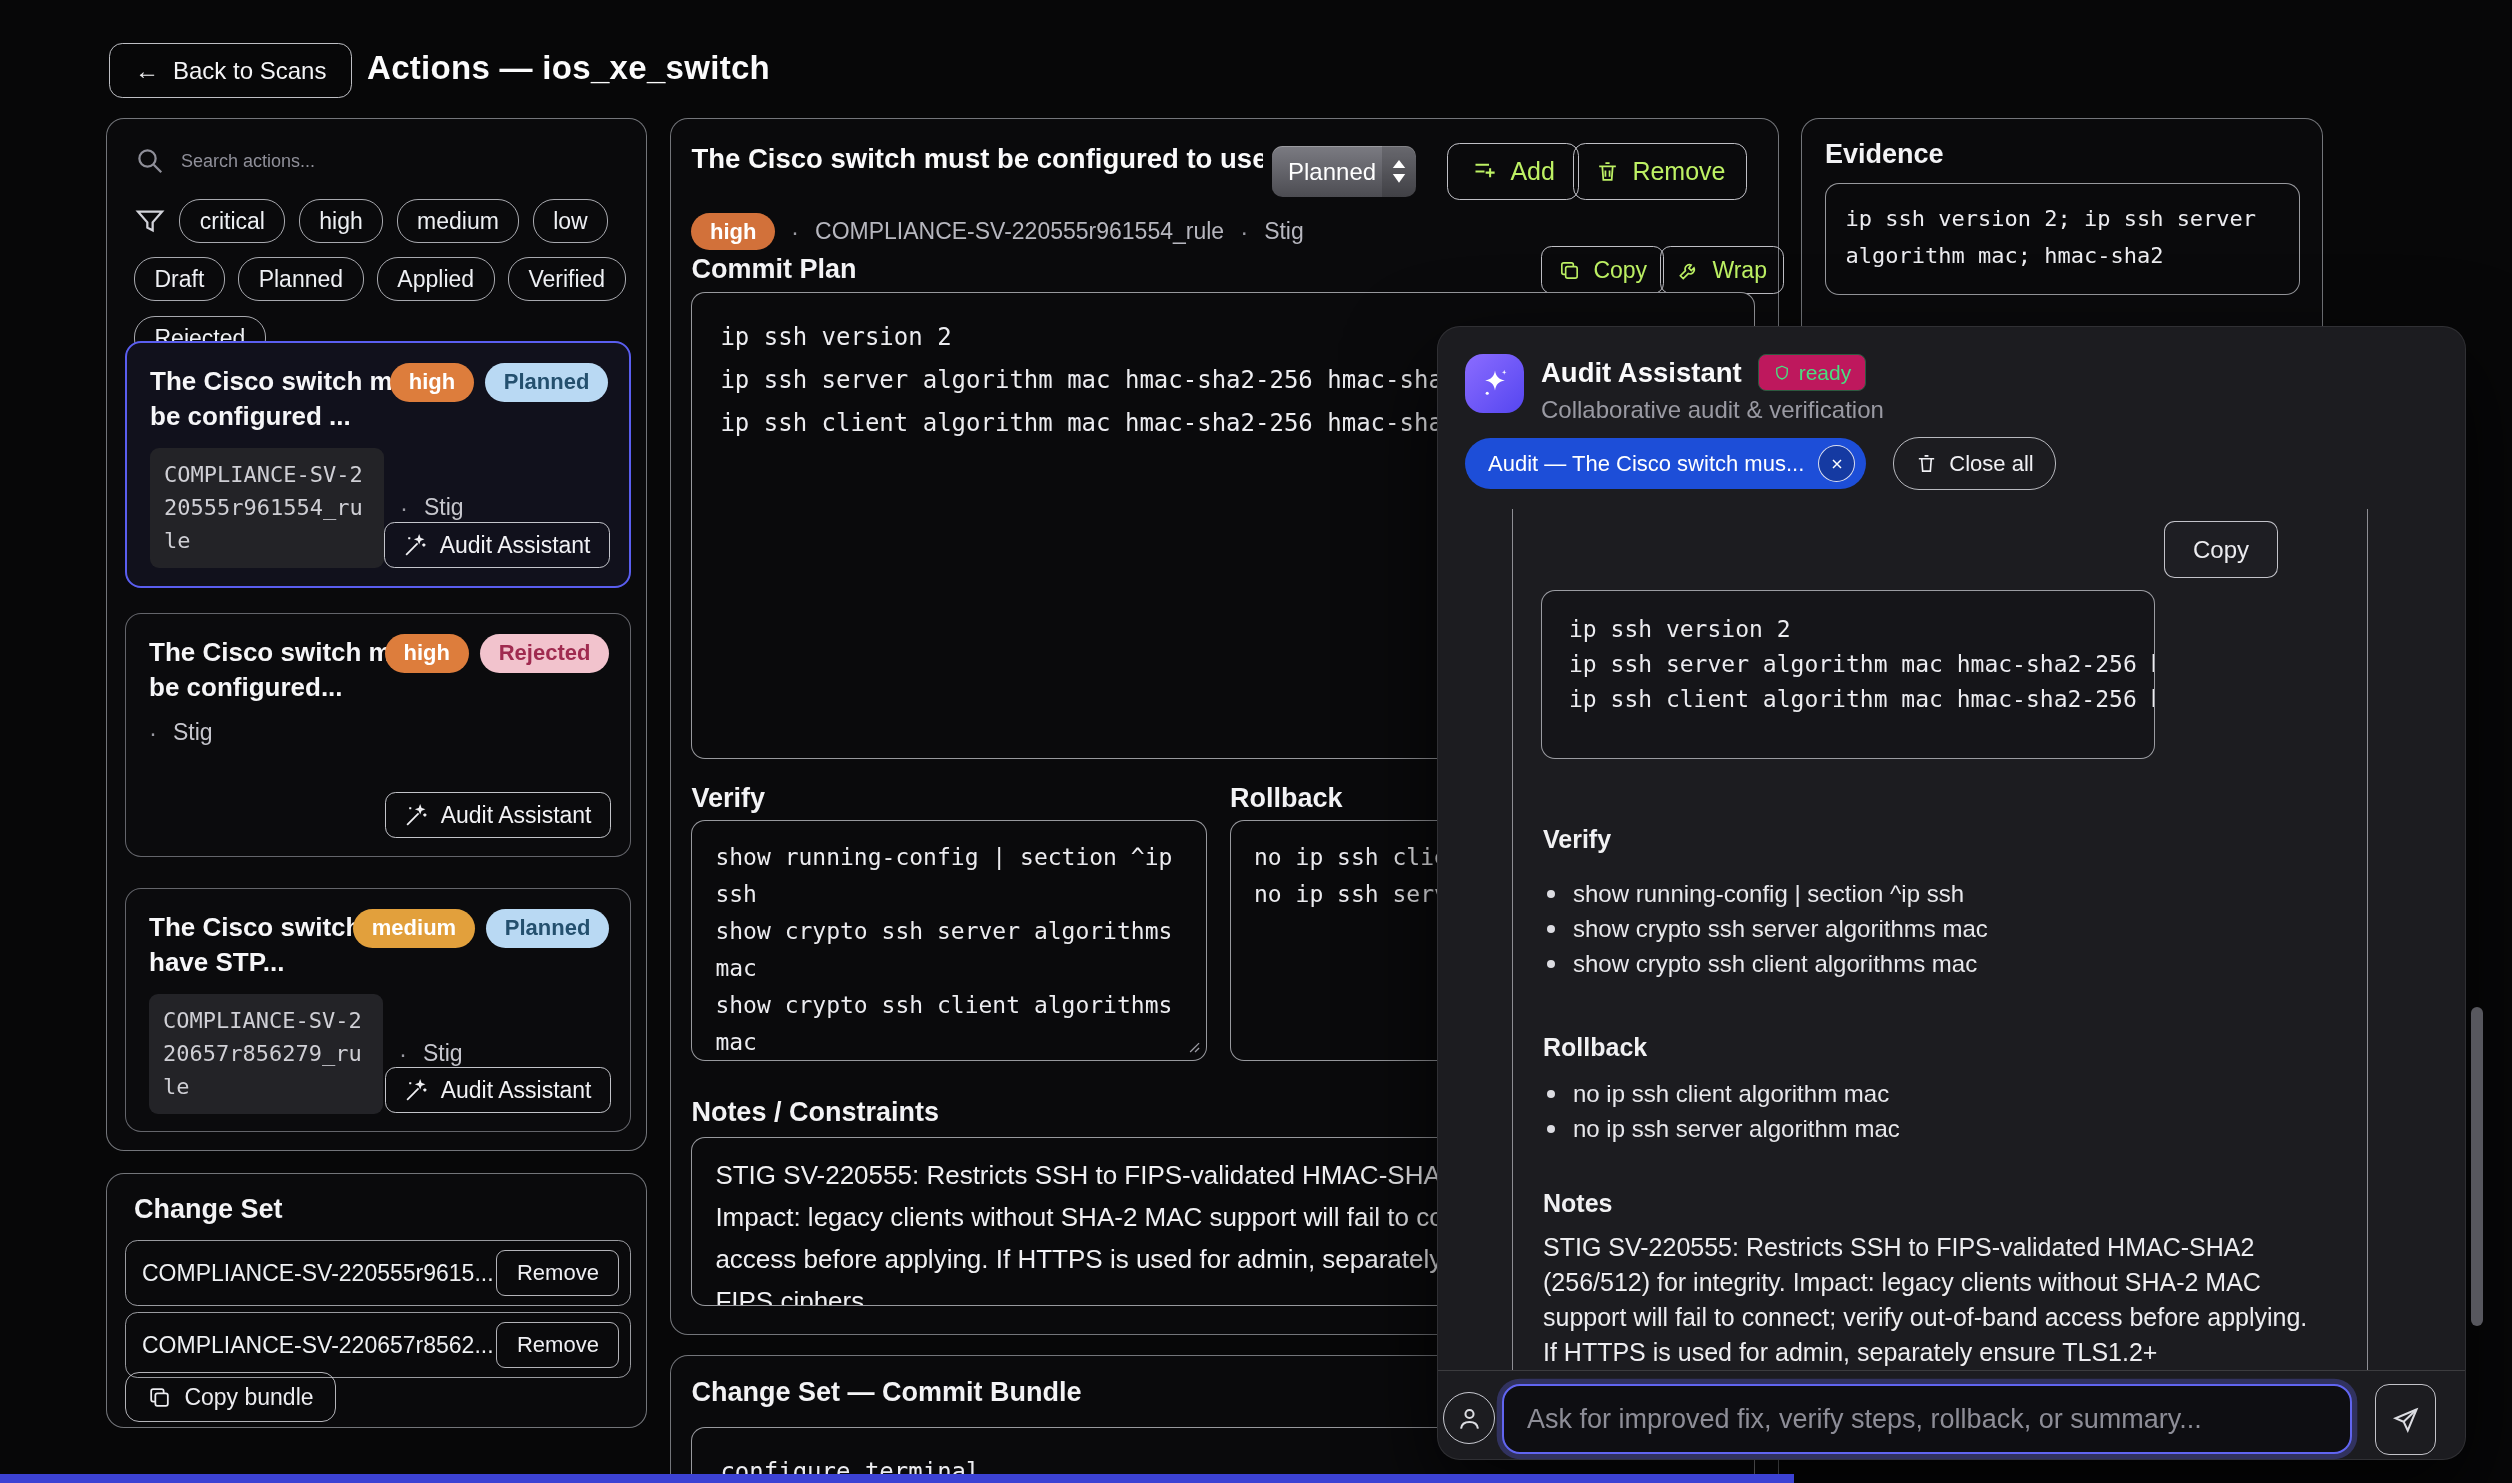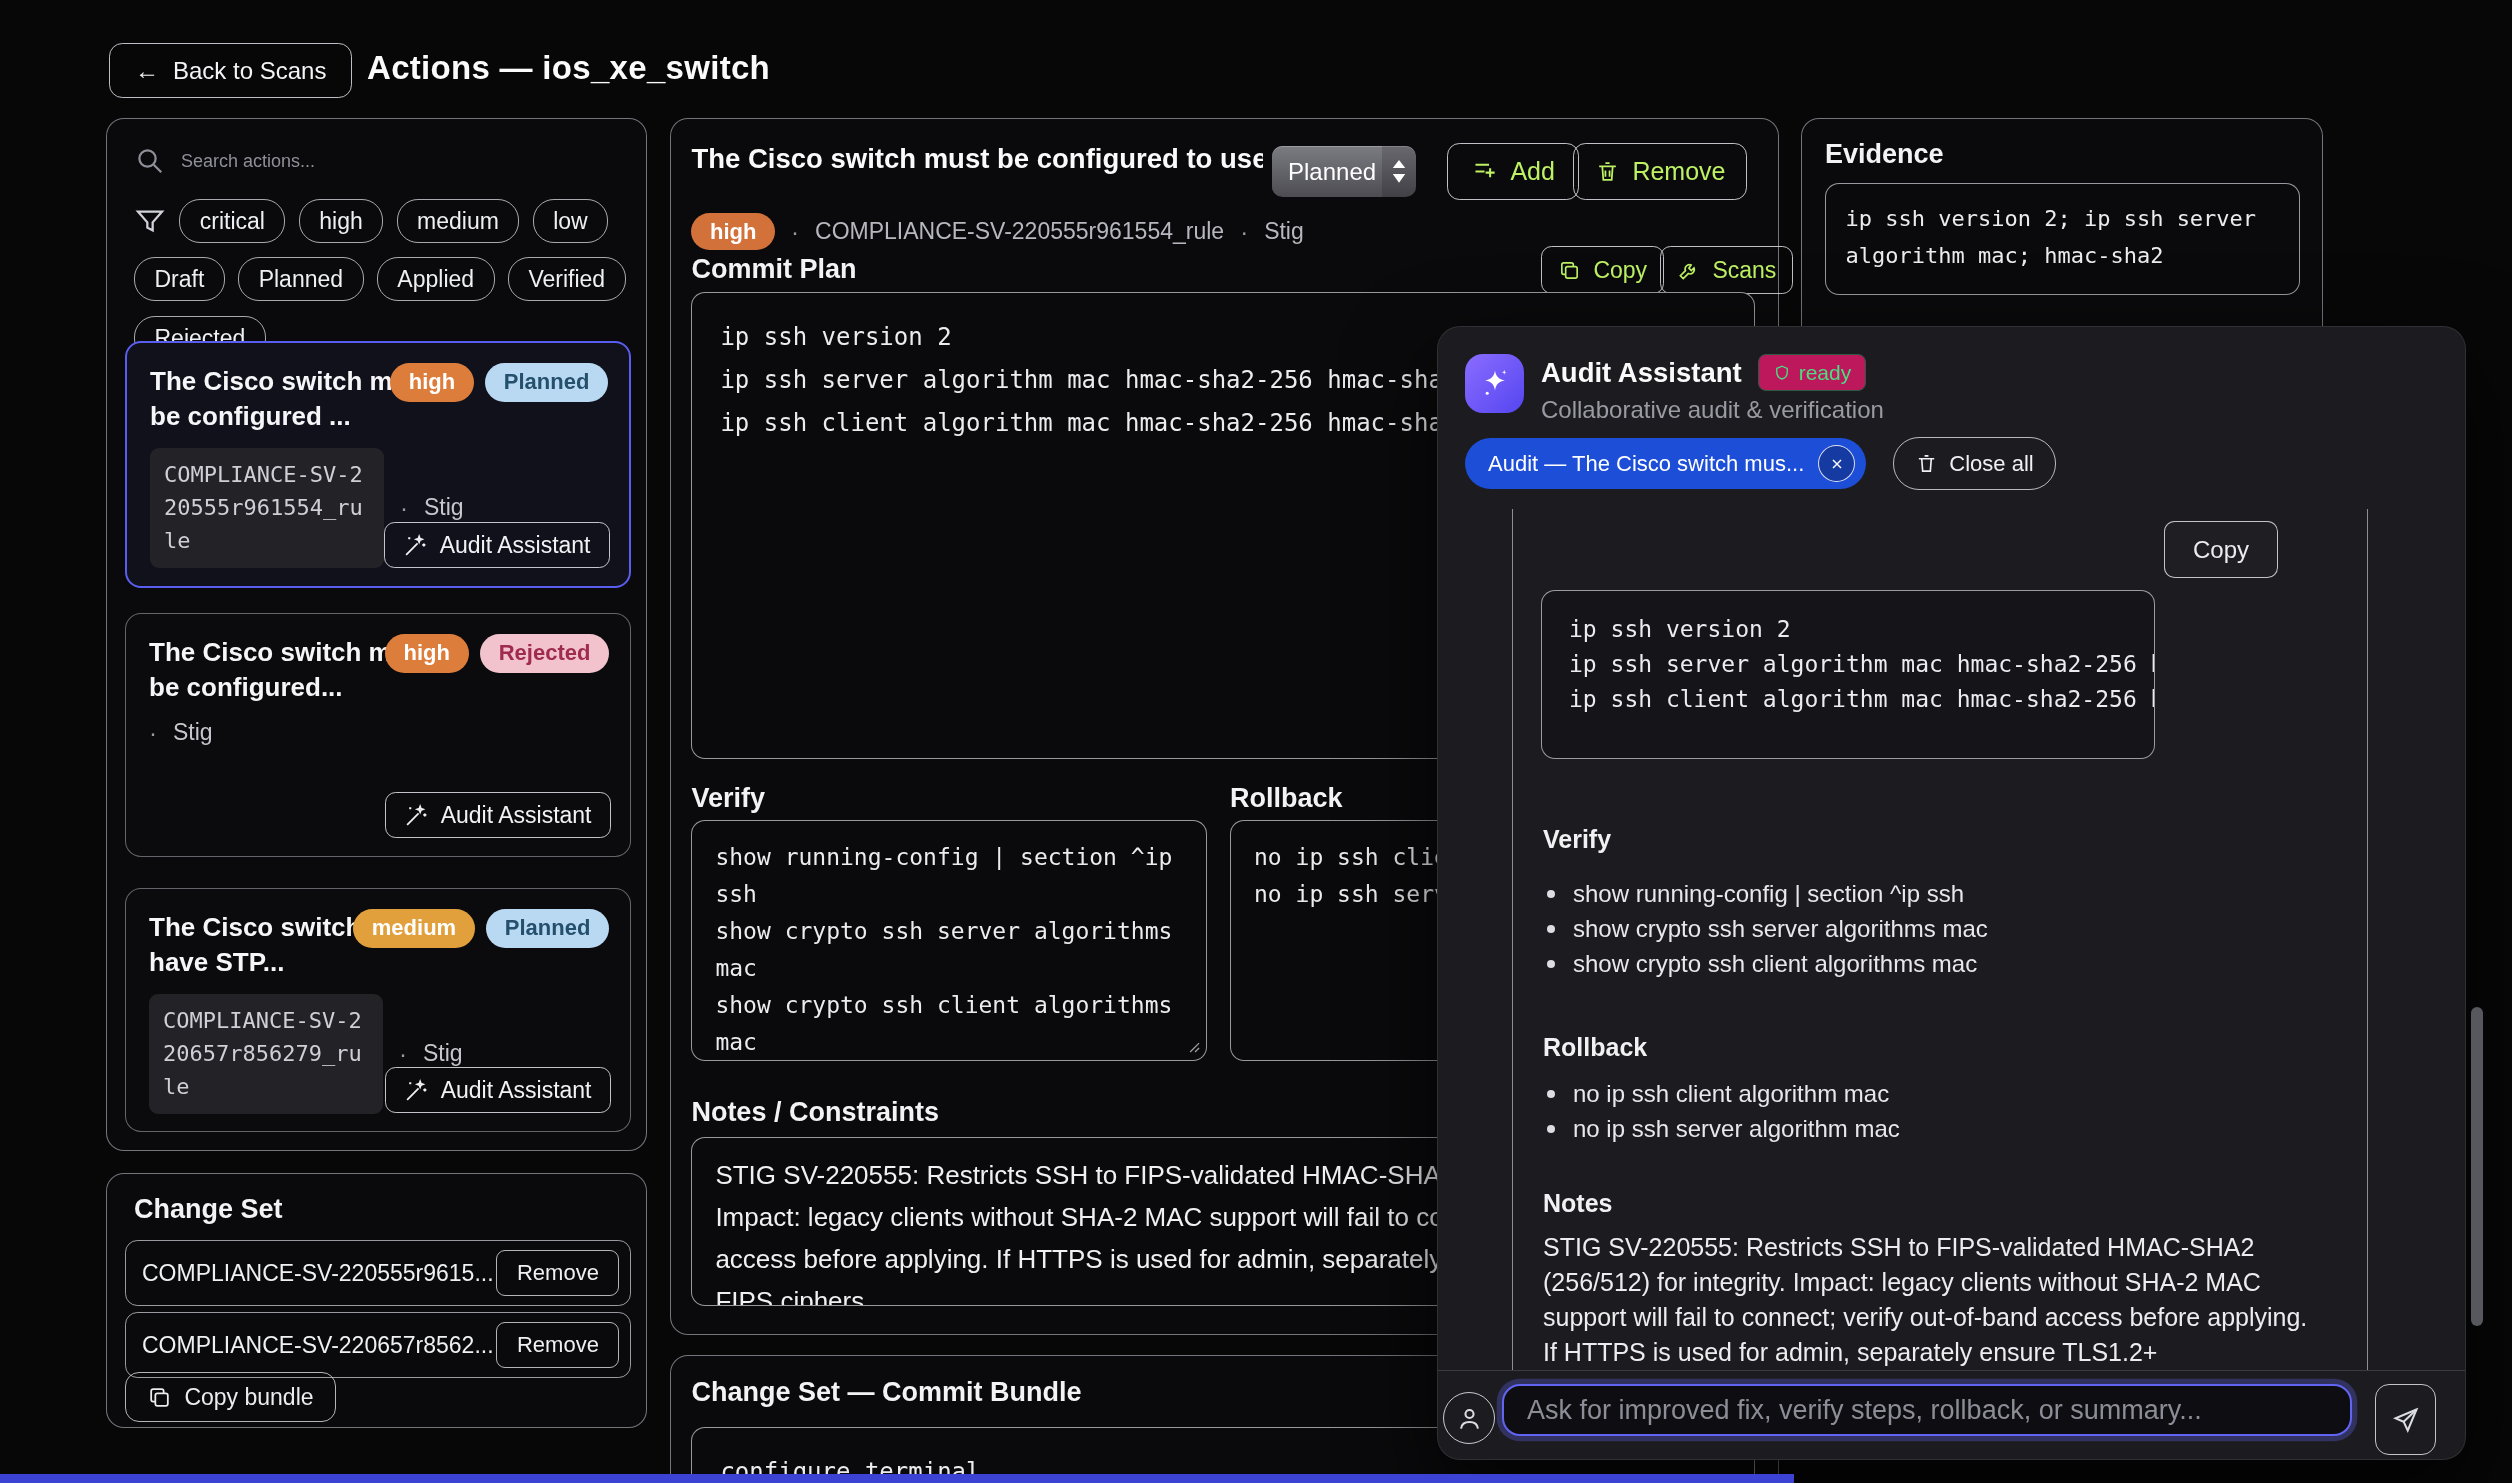--- a/index.html
+++ b/index.html
@@ -127,21 +127,21 @@
   .msg-code{position:absolute;left:28px;top:103px;width:614px;height:169px;background:#151519;}
   .msg-code pre{padding:21px 27px;font-size:23px;line-height:35px;}
   .m-h{position:absolute;left:30px;font-size:25px;font-weight:600;color:#f1f1f3;}
   .m-list{position:absolute;left:34px;font-size:24px;color:#e8e8ec;}
   .m-list .li{height:35px;display:flex;align-items:center;gap:18px;}
   .m-list .li::before{content:"";width:8px;height:8px;border-radius:50%;background:#dcdce2;flex:none;}
   .m-notes{position:absolute;left:30px;top:743px;width:781px;font-size:25px;line-height:35px;color:#ededf0;}
   .a-sep{position:absolute;left:0;top:1043px;width:100%;border-top:0.9px solid rgba(255,255,255,.14);}
   .u-avatar{position:absolute;left:5.3px;top:1065px;width:50px;height:50px;border-radius:50%;
             border:1.8px solid rgba(220,221,228,.9);display:flex;align-items:center;justify-content:center;color:#dcdde2;}
-  .a-input{position:absolute;left:64px;top:1057px;width:850px;height:52px;border-radius:18px;background:#0e0e12;
+  .a-input{position:absolute;left:64px;top:1057px;width:850px;height:70px;border-radius:18px;background:#0e0e12;
            border:2.7px solid #6165f1;box-shadow:0 0 0 5.3px rgba(99,102,241,.30);box-sizing:border-box;
            display:flex;align-items:center;padding:0 23px;font-size:27px;color:#8d8d97;}
   .send-btn{position:absolute;left:937px;top:1057px;width:59px;height:69px;border:1.3px solid rgba(224,225,231,.85);
             border-radius:14px;display:flex;align-items:center;justify-content:center;color:#dcdde2;}
 
   .page-scroll{position:absolute;left:2471px;top:1007px;width:12.4px;height:319px;border-radius:6.2px;background:#57575e;z-index:20;}
   .bottom-strip{position:absolute;left:0;top:1474px;width:1794px;height:9px;background:#3c42d4;z-index:30;}
 </style>
 </head>
 <body>
@@ -321,21 +321,21 @@
           </svg>
       </span>
       <span>Copy</span>
     </div>
     <div class="btn wrap-btn">
       <span>
         <svg width="23" height="23" viewBox="0 0 24 24" fill="none" stroke="currentColor" stroke-width="1.7">
             <path d="M14.7 6.3a4.5 4.5 0 0 0-5.9 5.9L3.5 17.5 6.5 20.5l5.3-5.3a4.5 4.5 0 0 0 5.9-5.9l-2.8 2.8-2.5-2.5z"></path>
           </svg>
       </span>
-      <span>Scans</span>
+      <span>Wrap</span>
     </div>
     <div class="codebox commit-code">
       <pre>ip ssh version 2
 ip ssh server algorithm mac hmac-sha2-256 hmac-sha2-512
 ip ssh client algorithm mac hmac-sha2-256 hmac-sha2-512</pre>
     </div>
 
     <div class="sec-h verify-h">Verify</div>
     <div class="sec-h rollback-h">Rollback</div>
     <div class="codebox verify-box">

